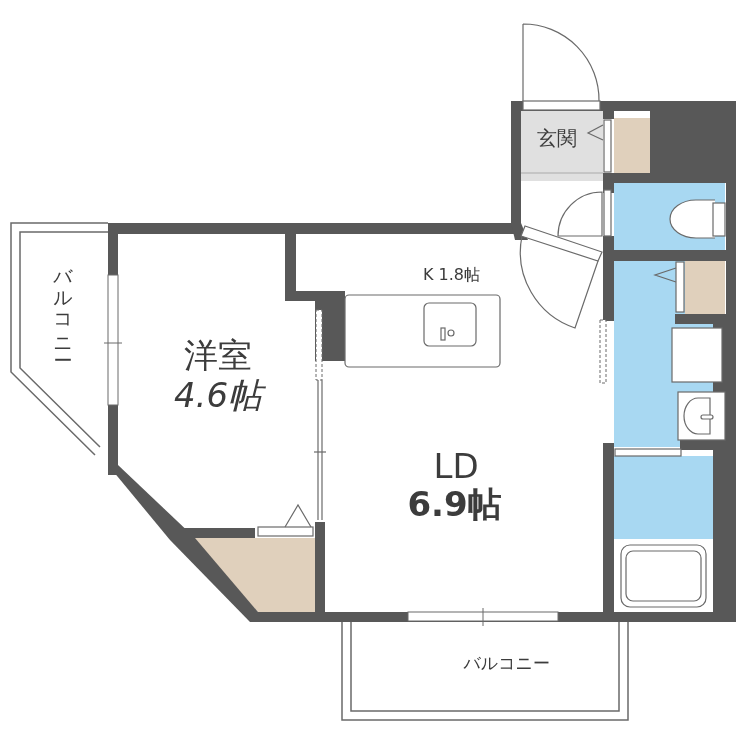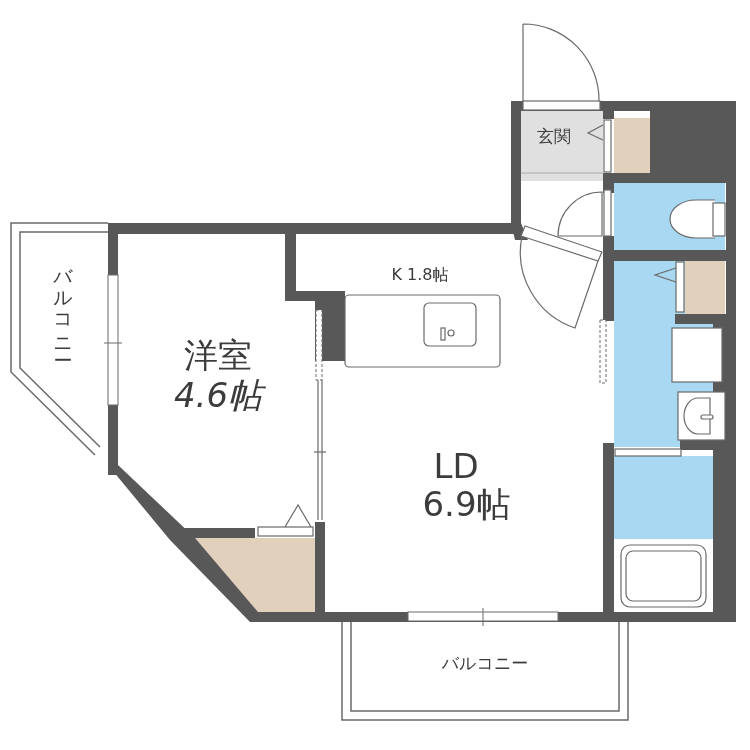--- a/index.html
+++ b/index.html
@@ -1,22 +1,22 @@
 <!DOCTYPE html>
 <html><head>
 <meta charset="utf-8">
 <style>
   html, body { margin: 0; padding: 0; background: #ffffff; }
   body { width: 750px; height: 750px; overflow: hidden; position: relative; font-family: "DejaVu Sans", "Liberation Sans", sans-serif; }
   #plan { position: absolute; left: 0; top: 0; width: 750px; height: 750px; }
   .lbl { position: absolute; color: #3c3c3c; text-align: center; white-space: nowrap; line-height: 1.05; }
   .room-lg { font-size: 34px; }
-  .room-md { font-size: 16px; }
+  .room-md { font-size: 16px; text-align: right; }
   .vert { writing-mode: vertical-rl; font-size: 19px; letter-spacing: 2px; }
-  .genkan { font-size: 17px; background: #e0e0e0; padding: 0 2px; }
+  .genkan { font-size: 20px; background: #e0e0e0; padding: 0 2px; }
 </style>
 </head>
 <body>
 
 <svg id="plan" viewBox="0 0 750 750" xmlns="http://www.w3.org/2000/svg">
 
   <g fill="none" stroke="#6a6a6a" stroke-width="1.5">
     <path d="M108 223 L11 223 L11 372 L95 455"></path>
     <path d="M108 232 L20 232 L20 368 L100 447"></path>
   </g>
@@ -139,21 +139,21 @@
   <g fill="none" stroke="#6a6a6a" stroke-width="1.2">
     <rect x="621" y="545" width="85" height="62" rx="9"></rect>
     <rect x="626" y="551" width="75" height="50" rx="7"></rect>
   </g>
 </svg>
 
 <div class="lbl room-lg" style="left:172px; top:338px; width:92px;">洋室</div>
 <div class="lbl room-lg" style="left:158px; top:378px; width:120px;font-style:italic;">4.6帖</div>
 
 <div class="lbl room-lg" style="left:411px; top:449px; width:90px;">LD</div>
-<div class="lbl room-lg" style="left:404px; top:487px; width:125px;">6.9帖</div>
+<div class="lbl room-lg" style="left:392px; top:487px; width:125px;font-weight:bold;">6.9帖</div>
 
 <div class="lbl room-md" style="left:360px; top:267px; width:120px;">K 1.8帖</div>
 
 <div class="lbl genkan" style="left:535px; top:128px;">玄関</div>
 
 <div class="lbl vert" style="left:53px; top:255px;">バルコニー</div>
 
 <div class="lbl room-md" style="left:420px; top:655px; width:130px; font-size:17px;">バルコニー</div>
 
 </body></html>

